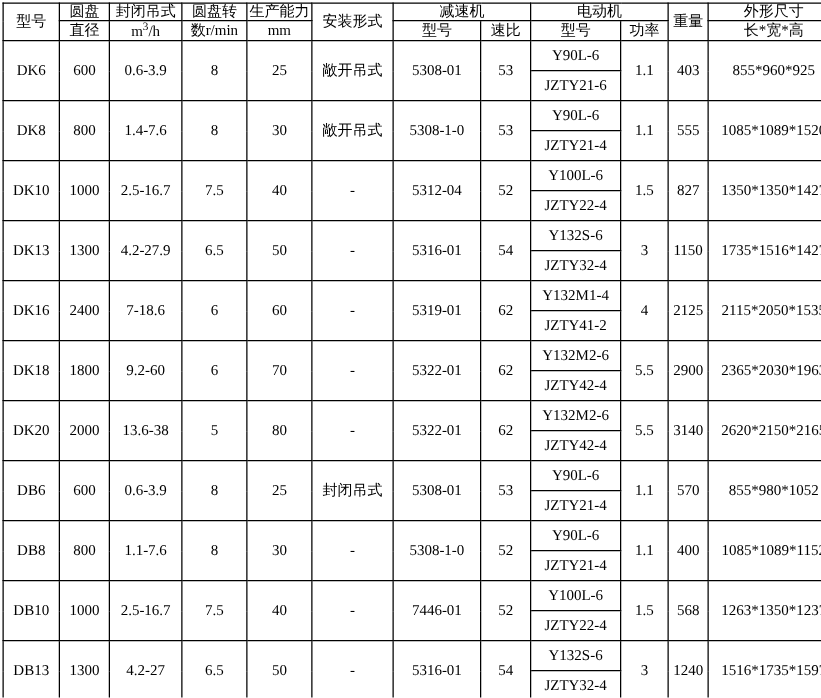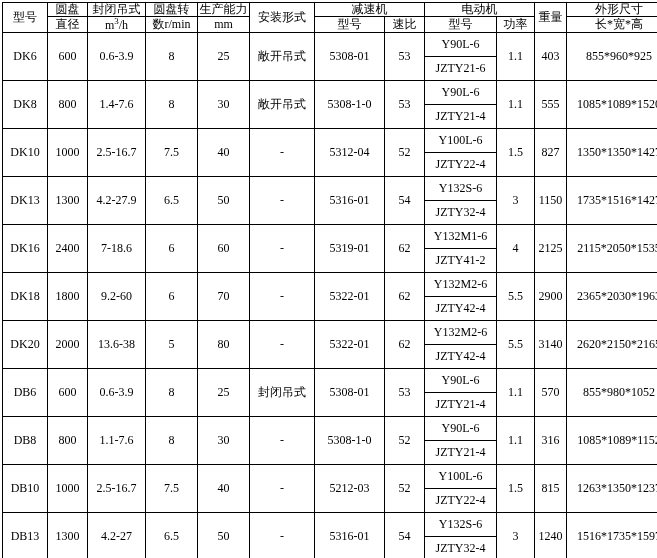--- a/index.html
+++ b/index.html
@@ -172,21 +172,21 @@
       </tr>
       <tr class="dat">
         <td rowspan="2">DK16</td>
         <td rowspan="2">2400</td>
         <td rowspan="2">7-18.6</td>
         <td rowspan="2">6</td>
         <td rowspan="2">60</td>
         <td rowspan="2">-</td>
         <td rowspan="2">5319-01</td>
         <td rowspan="2">62</td>
-        <td class="motor-cell">Y132M1-6</td>
+        <td class="motor-cell">Y132M1-4</td>
         <td rowspan="2">4</td>
         <td rowspan="2">2125</td>
         <td rowspan="2">2115*2050*1535</td>
       </tr>
       <tr class="dat">
         <td class="motor-cell">JZTY41-2</td>
       </tr>
       <tr class="dat">
         <td rowspan="2">DK18</td>
         <td rowspan="2">1800</td>
@@ -242,38 +242,38 @@
         <td rowspan="2">DB8</td>
         <td rowspan="2">800</td>
         <td rowspan="2">1.1-7.6</td>
         <td rowspan="2">8</td>
         <td rowspan="2">30</td>
         <td rowspan="2">-</td>
         <td rowspan="2">5308-1-0</td>
         <td rowspan="2">52</td>
         <td class="motor-cell">Y90L-6</td>
         <td rowspan="2">1.1</td>
-        <td rowspan="2">316</td>
+        <td rowspan="2">400</td>
         <td rowspan="2">1085*1089*1152</td>
       </tr>
       <tr class="dat">
         <td class="motor-cell">JZTY21-4</td>
       </tr>
       <tr class="dat">
         <td rowspan="2">DB10</td>
         <td rowspan="2">1000</td>
         <td rowspan="2">2.5-16.7</td>
         <td rowspan="2">7.5</td>
         <td rowspan="2">40</td>
         <td rowspan="2">-</td>
-        <td rowspan="2">5212-03</td>
+        <td rowspan="2">7446-01</td>
         <td rowspan="2">52</td>
         <td class="motor-cell">Y100L-6</td>
         <td rowspan="2">1.5</td>
-        <td rowspan="2">815</td>
+        <td rowspan="2">568</td>
         <td rowspan="2">1263*1350*1237</td>
       </tr>
       <tr class="dat">
         <td class="motor-cell">JZTY22-4</td>
       </tr>
       <tr class="dat">
         <td rowspan="2">DB13</td>
         <td rowspan="2">1300</td>
         <td rowspan="2">4.2-27</td>
         <td rowspan="2">6.5</td>

